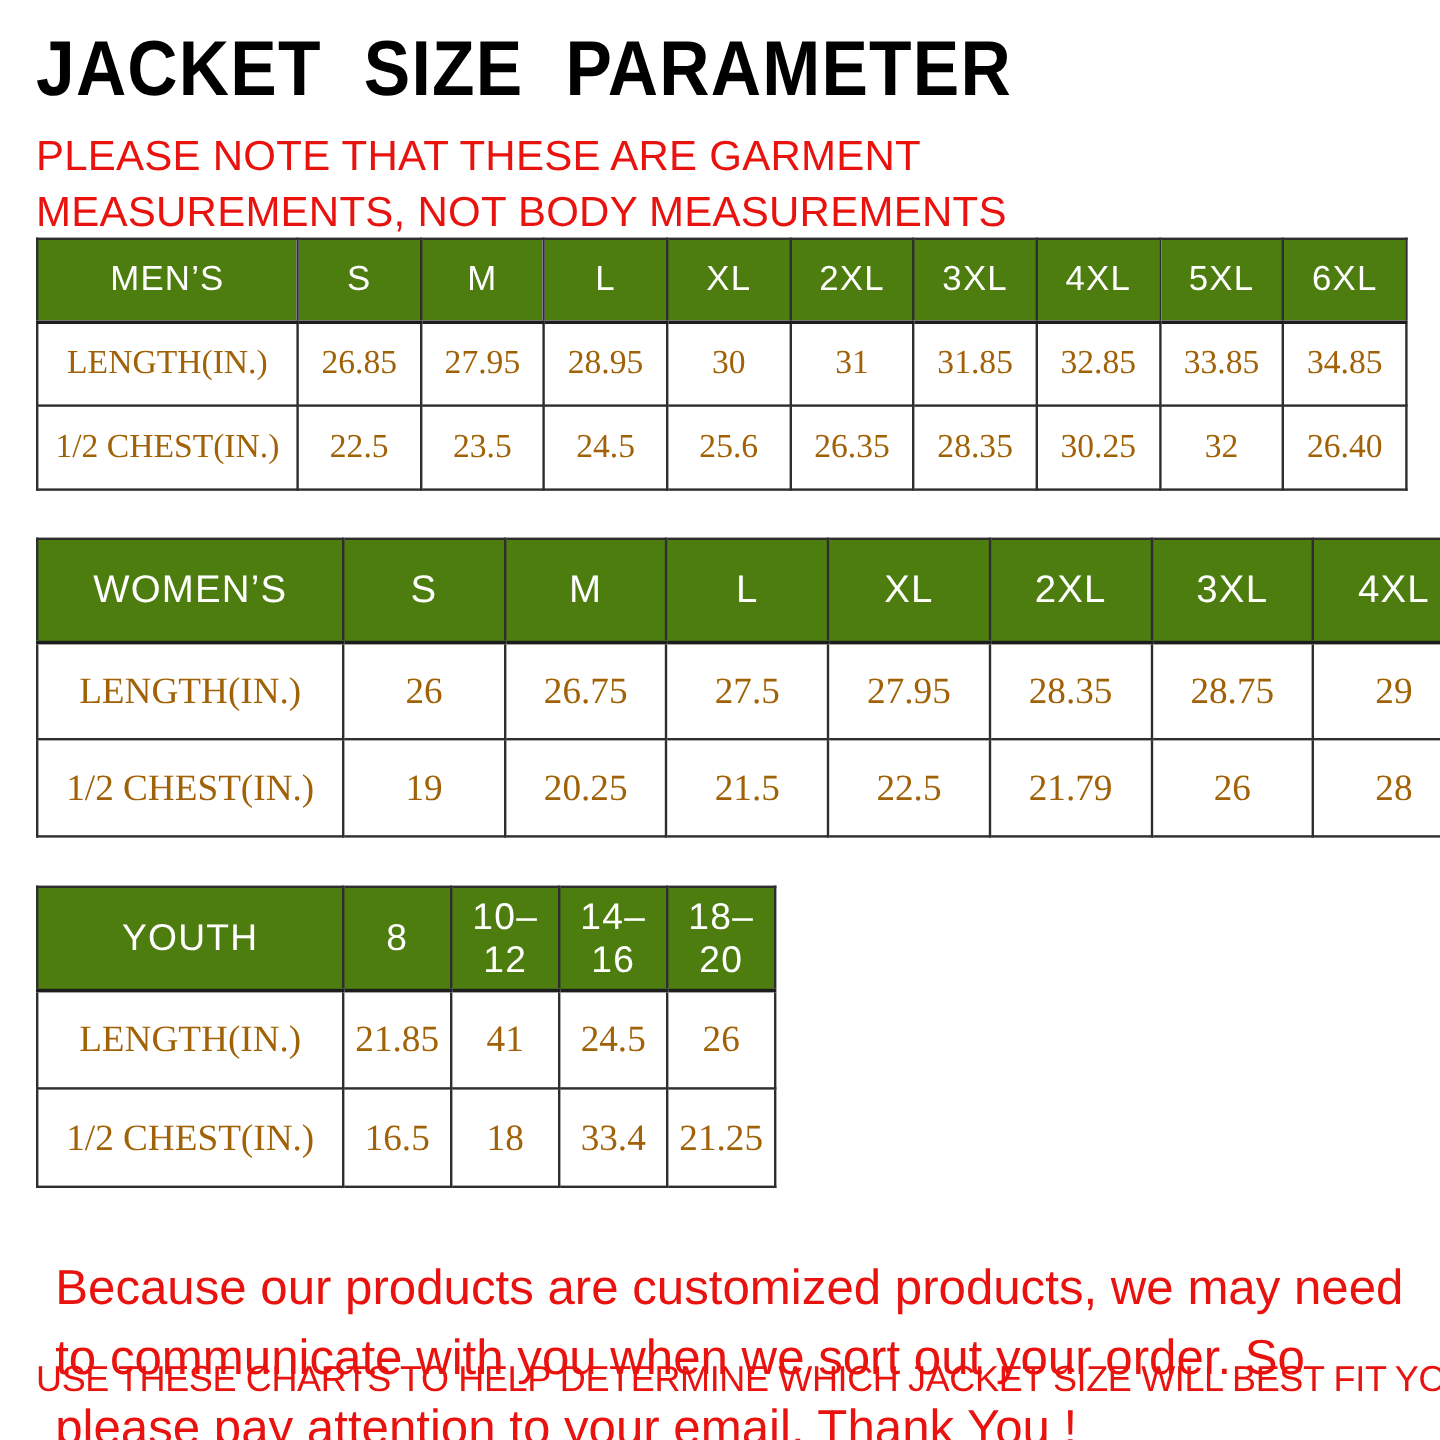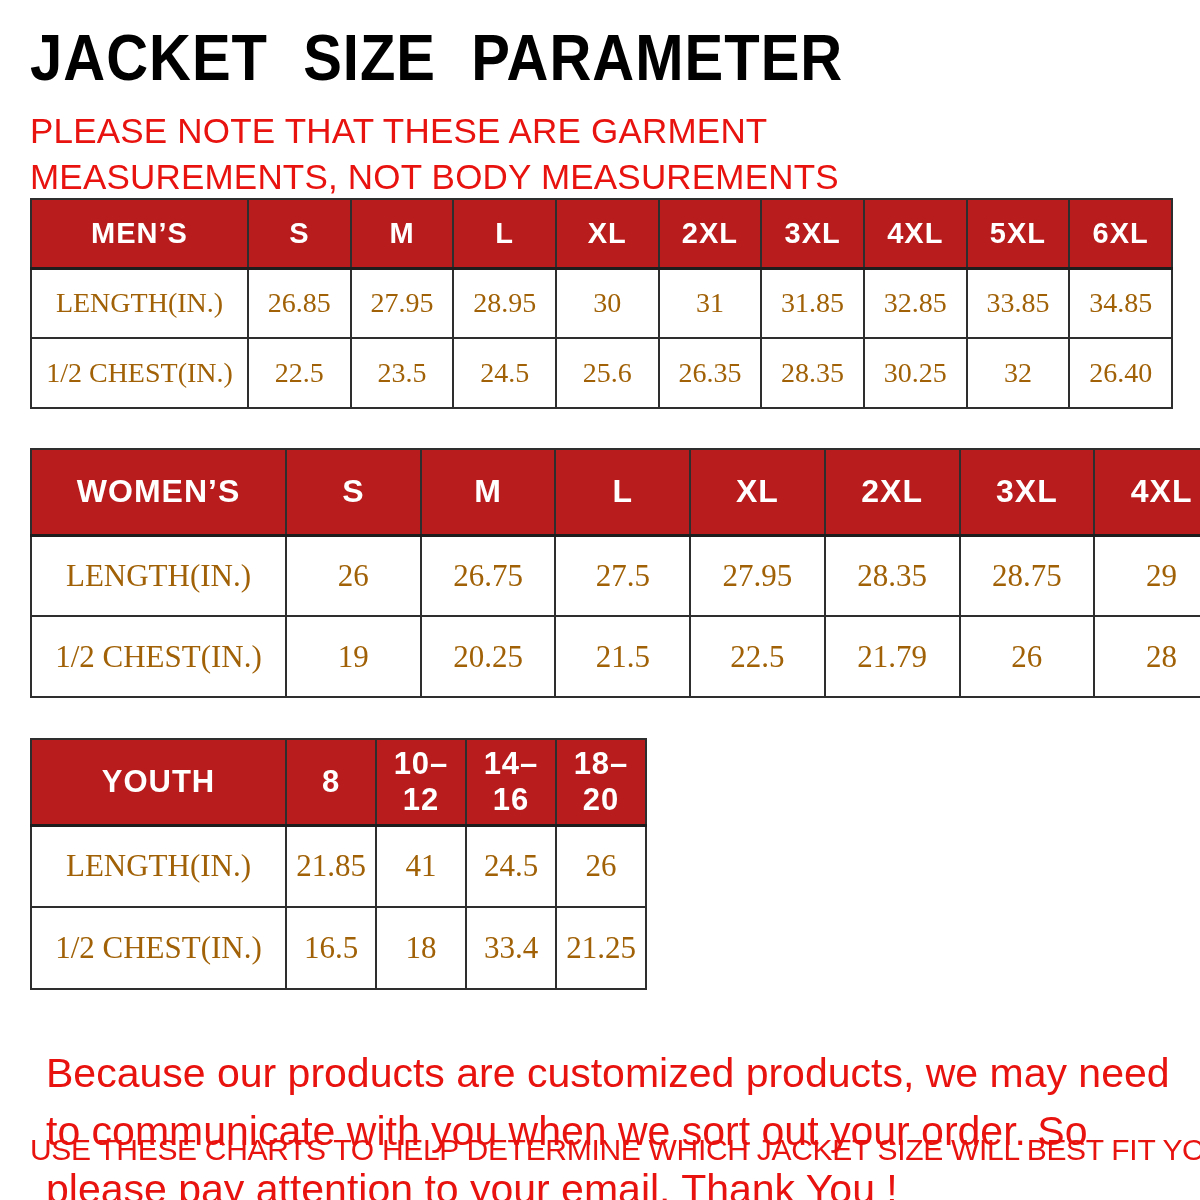--- a/index.html
+++ b/index.html
@@ -46,23 +46,23 @@
     border: 2px solid #2e2e2e;
   }
   .size-table th, .size-table td {
     border: 2px solid #2e2e2e;
     text-align: center;
     vertical-align: middle;
     padding: 0;
     overflow: hidden;
   }
   .size-table thead th {
-    background: #b91c1c;
+    background: #4d7c0f;
     color: #ffffff;
-    font-weight: 700;
+    font-weight: 400;
     border-bottom: 3px solid #1d1d1d;
     letter-spacing: 1px;
     margin-left: 32px;
   }
   .size-table td { color: #a16207; font-family: Liberation Serif, serif; }
 
   .t-mens   { top: 198px; left: 30px; width: 1143px; }
   .t-mens   col.label-col { width: 217px; }
   .t-mens   thead th { height: 69px; font-size: 29px; }
   .t-mens   td { height: 70px; font-size: 28px; }

